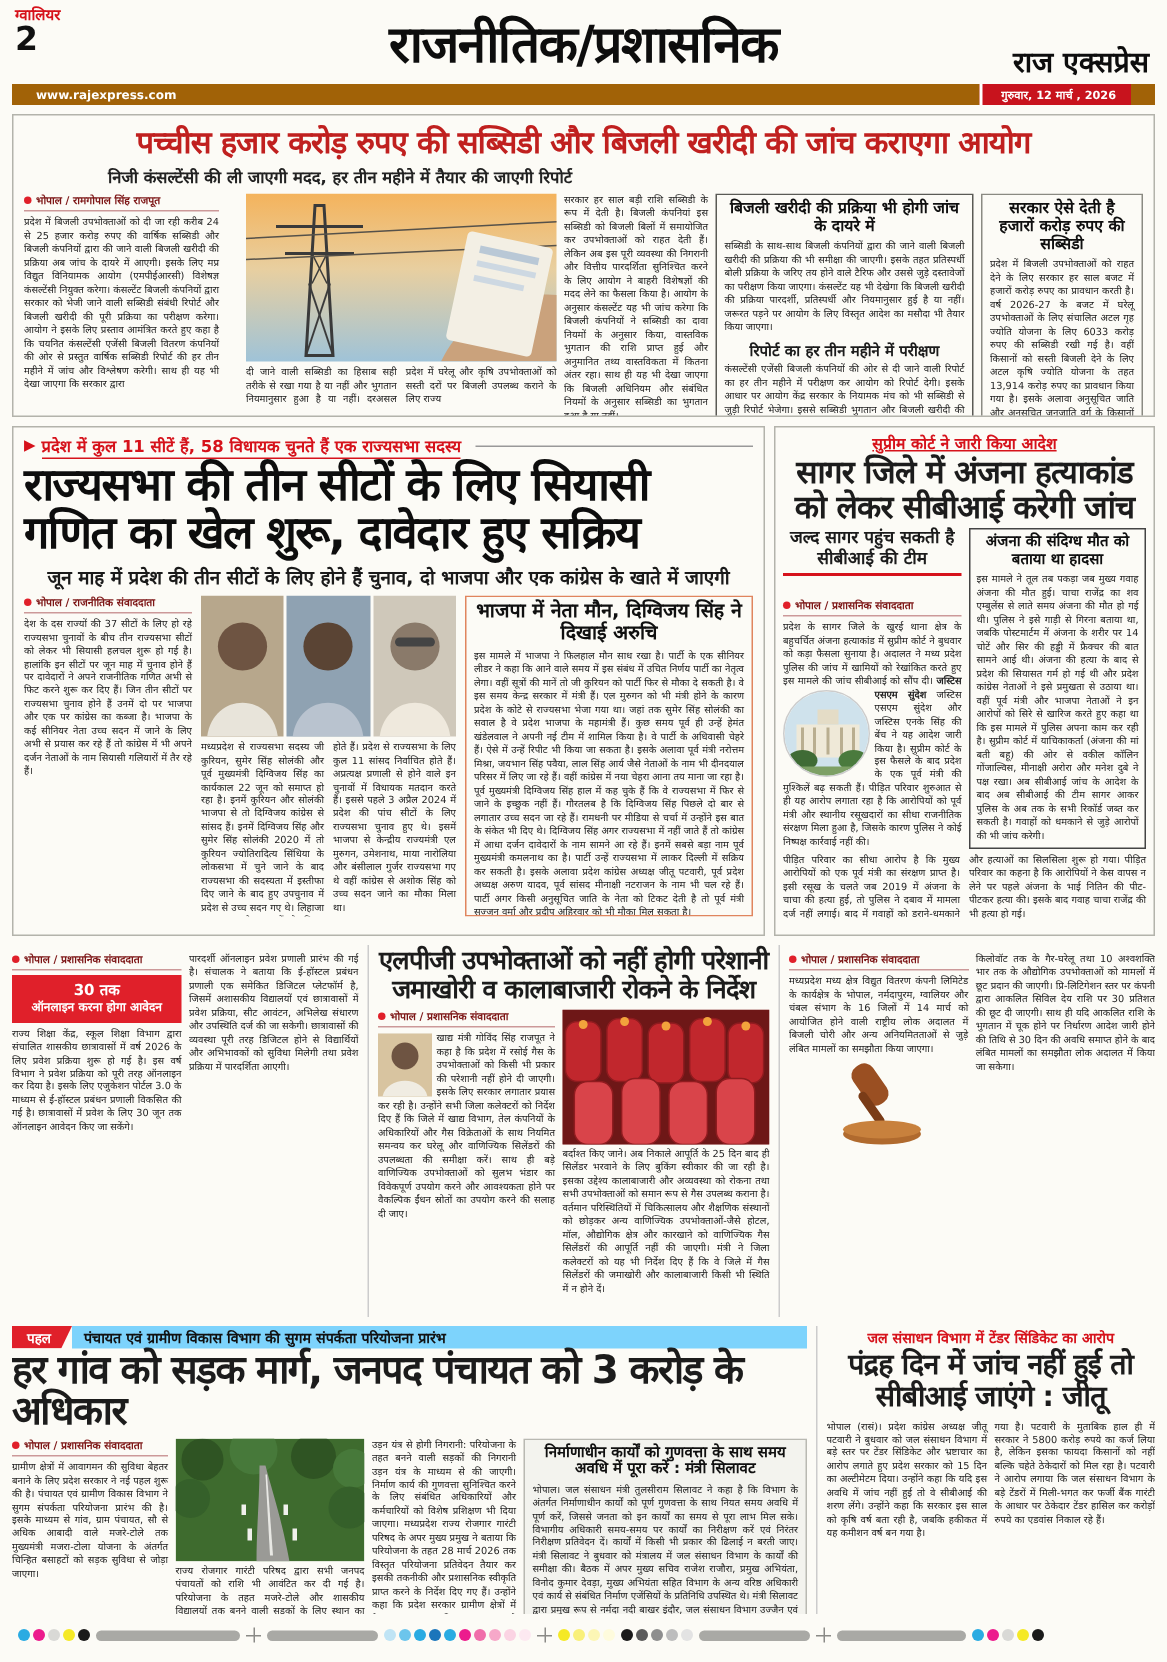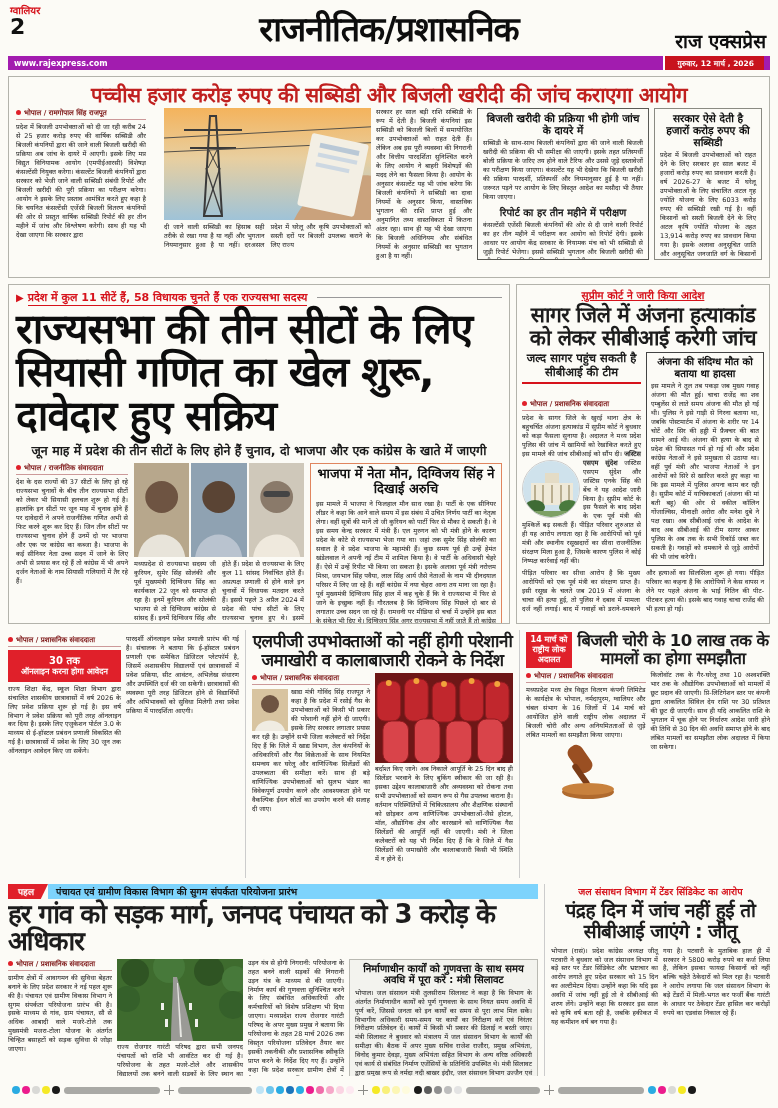--- a/index.html
+++ b/index.html
@@ -10,22 +10,22 @@
     padding:4px 8px; overflow:hidden; position:relative; color:#1c1c1c;
   }
   
   .masthead { position:relative; height:50px; }
   .ed-block { position:absolute; left:2px; top:2px; line-height:1; }
   .ed-name { color:#d6121b; font-size:10px; font-weight:700; }
   .ed-page { font-size:22px; font-weight:800; color:#111; }
   .section-title { position:absolute; left:0; right:0; top:1px; text-align:center;
     font-size:34px; font-weight:800; color:#0d0d0d; letter-spacing:-1px; }
   .paper-name { position:absolute; right:4px; bottom:0; font-size:19px; font-weight:800; color:#0d0d0d; }
-  .redbar { height:14px; background:#a21caf; display:flex; justify-content:space-between;
-    align-items:center; padding:0 6px; margin-top:2px; }
+  .redbar { height:14px; background:#a16207; display:flex; justify-content:space-between;
+    align-items:center; padding:0 16px; margin-top:2px; }
   .redbar .site { color:#fff; font-size:8px; font-weight:700; }
   .redbar .date { color:#fff; font-size:7.5px; font-weight:700; border-left:2px solid #fff;
     padding:0 10px 0 12px; background:#c8131d; height:100%; display:flex; align-items:center; }
   
   .byline { display:flex; align-items:center; gap:3px; border-bottom:1px solid #c99;
     padding-bottom:2px; margin-bottom:3px; }
   .bdot { width:5px; height:5px; border-radius:50%; background:#e0202a; flex:0 0 auto; }
   .byline span.t { font-size:7px; font-weight:700; color:#7d1616; }
   .body { font-size:6.5px; line-height:1.38; text-align:justify; color:#222; }
   .two-col { column-count:2; column-gap:6px; }
@@ -43,21 +43,21 @@
   .s1-box2 { border:1px solid #8a8a82; padding:3px 5px; flex:1; overflow:hidden; }
   .boxtitle { text-align:center; font-size:10.5px; font-weight:800; line-height:1.15; margin-bottom:3px; color:#101010; }
   .boxsub { text-align:center; font-size:10px; font-weight:800; margin:3px 0 2px; }
   
   .row2 { display:flex; gap:6px; height:340px; }
   .storyRS { width:502px; flex:0 0 auto; border:1px solid #b3b3ab; padding:4px 7px; overflow:hidden; }
   .kicker { display:flex; align-items:center; gap:4px; }
   .kick-arrow { color:#d6121b; font-size:10px; }
   .kick-text { color:#d6121b; font-size:11px; font-weight:800; border-bottom:1px solid #d6121b; padding-bottom:1px; }
   .kick-line { flex:1; border-top:1px solid #999; margin-left:6px; }
-  .rs-head { font-size:41px; font-weight:800; line-height:1.06; letter-spacing:-1px; color:#0d0d0d; margin-top:2px; }
+  .rs-head { font-size:30px; font-weight:800; line-height:1.06; letter-spacing:-1px; color:#0d0d0d; margin-top:2px; }
   .rs-sub { font-size:12.5px; font-weight:700; text-align:center; margin:4px 0; color:#1a1a1a; }
   .rs-body { display:flex; gap:6px; height:214px; overflow:hidden; }
   .rs-c1 { width:112px; flex:0 0 auto; }
   .rs-c2 { width:170px; flex:0 0 auto; }
   .portraits { display:flex; gap:2px; height:94px; margin-bottom:3px; }
   .portrait { flex:1; position:relative; overflow:hidden; }
   .rs-box { flex:1; border:1px solid #e0855e; padding:3px 5px; overflow:hidden; }
   .rs-box .boxtitle { font-size:13px; }
   .storyCBI { flex:1; border:1px solid #b3b3ab; padding:3px 5px; overflow:hidden; }
   .cbi-kick { text-align:center; color:#d6121b; font-size:10.5px; font-weight:800; text-decoration:underline; }
@@ -138,20 +138,21 @@
     <div class="section-title">राजनीतिक/प्रशासनिक</div>
     <div class="paper-name">राज एक्सप्रेस</div>
   </div>
   <div class="redbar">
     <span class="site">www.rajexpress.com</span>
     <span class="date">गुरुवार, 12 मार्च , 2026</span>
   </div>
 
   <section class="story1">
     <h1 class="s1-head">पच्चीस हजार करोड़ रुपए की सब्सिडी और बिजली खरीदी की जांच कराएगा आयोग</h1>
+    <div class="s1-sub">निजी कंसल्टेंसी की ली जाएगी मदद, हर तीन महीने में तैयार की जाएगी रिपोर्ट</div>
     <div class="s1-body">
       <div class="s1-c1">
         <div class="byline">
           <span class="bdot"></span>
           <span class="t">भोपाल / रामगोपाल सिंह राजपूत</span>
         </div>
         <p class="body">प्रदेश में बिजली उपभोक्ताओं को दी जा रही करीब 24 से 25 हजार करोड़ रुपए की वार्षिक सब्सिडी और बिजली कंपनियों द्वारा की जाने वाली बिजली खरीदी की प्रक्रिया अब जांच के दायरे में आएगी। इसके लिए मप्र विद्युत विनियामक आयोग (एमपीईआरसी) विशेषज्ञ कंसल्टेंसी नियुक्त करेगा। कंसल्टेंट बिजली कंपनियों द्वारा सरकार को भेजी जाने वाली सब्सिडी संबंधी रिपोर्ट और बिजली खरीदी की पूरी प्रक्रिया का परीक्षण करेगा। आयोग ने इसके लिए प्रस्ताव आमंत्रित करते हुए कहा है कि चयनित कंसल्टेंसी एजेंसी बिजली वितरण कंपनियों की ओर से प्रस्तुत वार्षिक सब्सिडी रिपोर्ट की हर तीन महीने में जांच और विश्लेषण करेगी। साथ ही यह भी देखा जाएगा कि सरकार द्वारा</p>
       </div>
       <div class="s1-c2">
         <div class="s1-photo">
@@ -347,24 +348,20 @@
                   <circle cx="124" cy="11" r="3"></circle>
                 </g>
             </svg>
           </div>
           <p class="body">बर्दाश्त किए जाने। अब निकाले आपूर्ति के 25 दिन बाद ही सिलेंडर भरवाने के लिए बुकिंग स्वीकार की जा रही है। इसका उद्देश्य कालाबाजारी और अव्यवस्था को रोकना तथा सभी उपभोक्ताओं को समान रूप से गैस उपलब्ध कराना है। वर्तमान परिस्थितियों में चिकित्सालय और शैक्षणिक संस्थानों को छोड़कर अन्य वाणिज्यिक उपभोक्ताओं-जैसे होटल, मॉल, औद्योगिक क्षेत्र और कारखाने को वाणिज्यिक गैस सिलेंडरों की आपूर्ति नहीं की जाएगी। मंत्री ने जिला कलेक्टरों को यह भी निर्देश दिए हैं कि वे जिले में गैस सिलेंडरों की जमाखोरी और कालाबाजारी किसी भी स्थिति में न होने दें।</p>
         </div>
       </div>
     </section>
 
     <section class="story-a">
-      <div class="a-top">
-        <div class="a-flag">14 मार्च को राष्ट्रीय लोक अदालत</div>
-        <h2 class="a-head">बिजली चोरी के 10 लाख तक के मामलों का होगा समझौता</h2>
-      </div>
       <div class="a-body">
         <div class="a-col">
           <div class="byline">
             <span class="bdot"></span>
             <span class="t">भोपाल / प्रशासनिक संवाददाता</span>
           </div>
           <p class="body">मध्यप्रदेश मध्य क्षेत्र विद्युत वितरण कंपनी लिमिटेड के कार्यक्षेत्र के भोपाल, नर्मदापुरम, ग्वालियर और चंबल संभाग के 16 जिलों में 14 मार्च को आयोजित होने वाली राष्ट्रीय लोक अदालत में बिजली चोरी और अन्य अनियमितताओं से जुड़े लंबित मामलों का समझौता किया जाएगा।</p>
           <div class="gavel-wrap">
             <svg width="64" height="58" viewBox="0 0 64 58">
               <rect x="18" y="2" width="16" height="30" rx="7" fill="#9a4f22" transform="rotate(-35 26 17)"></rect>

